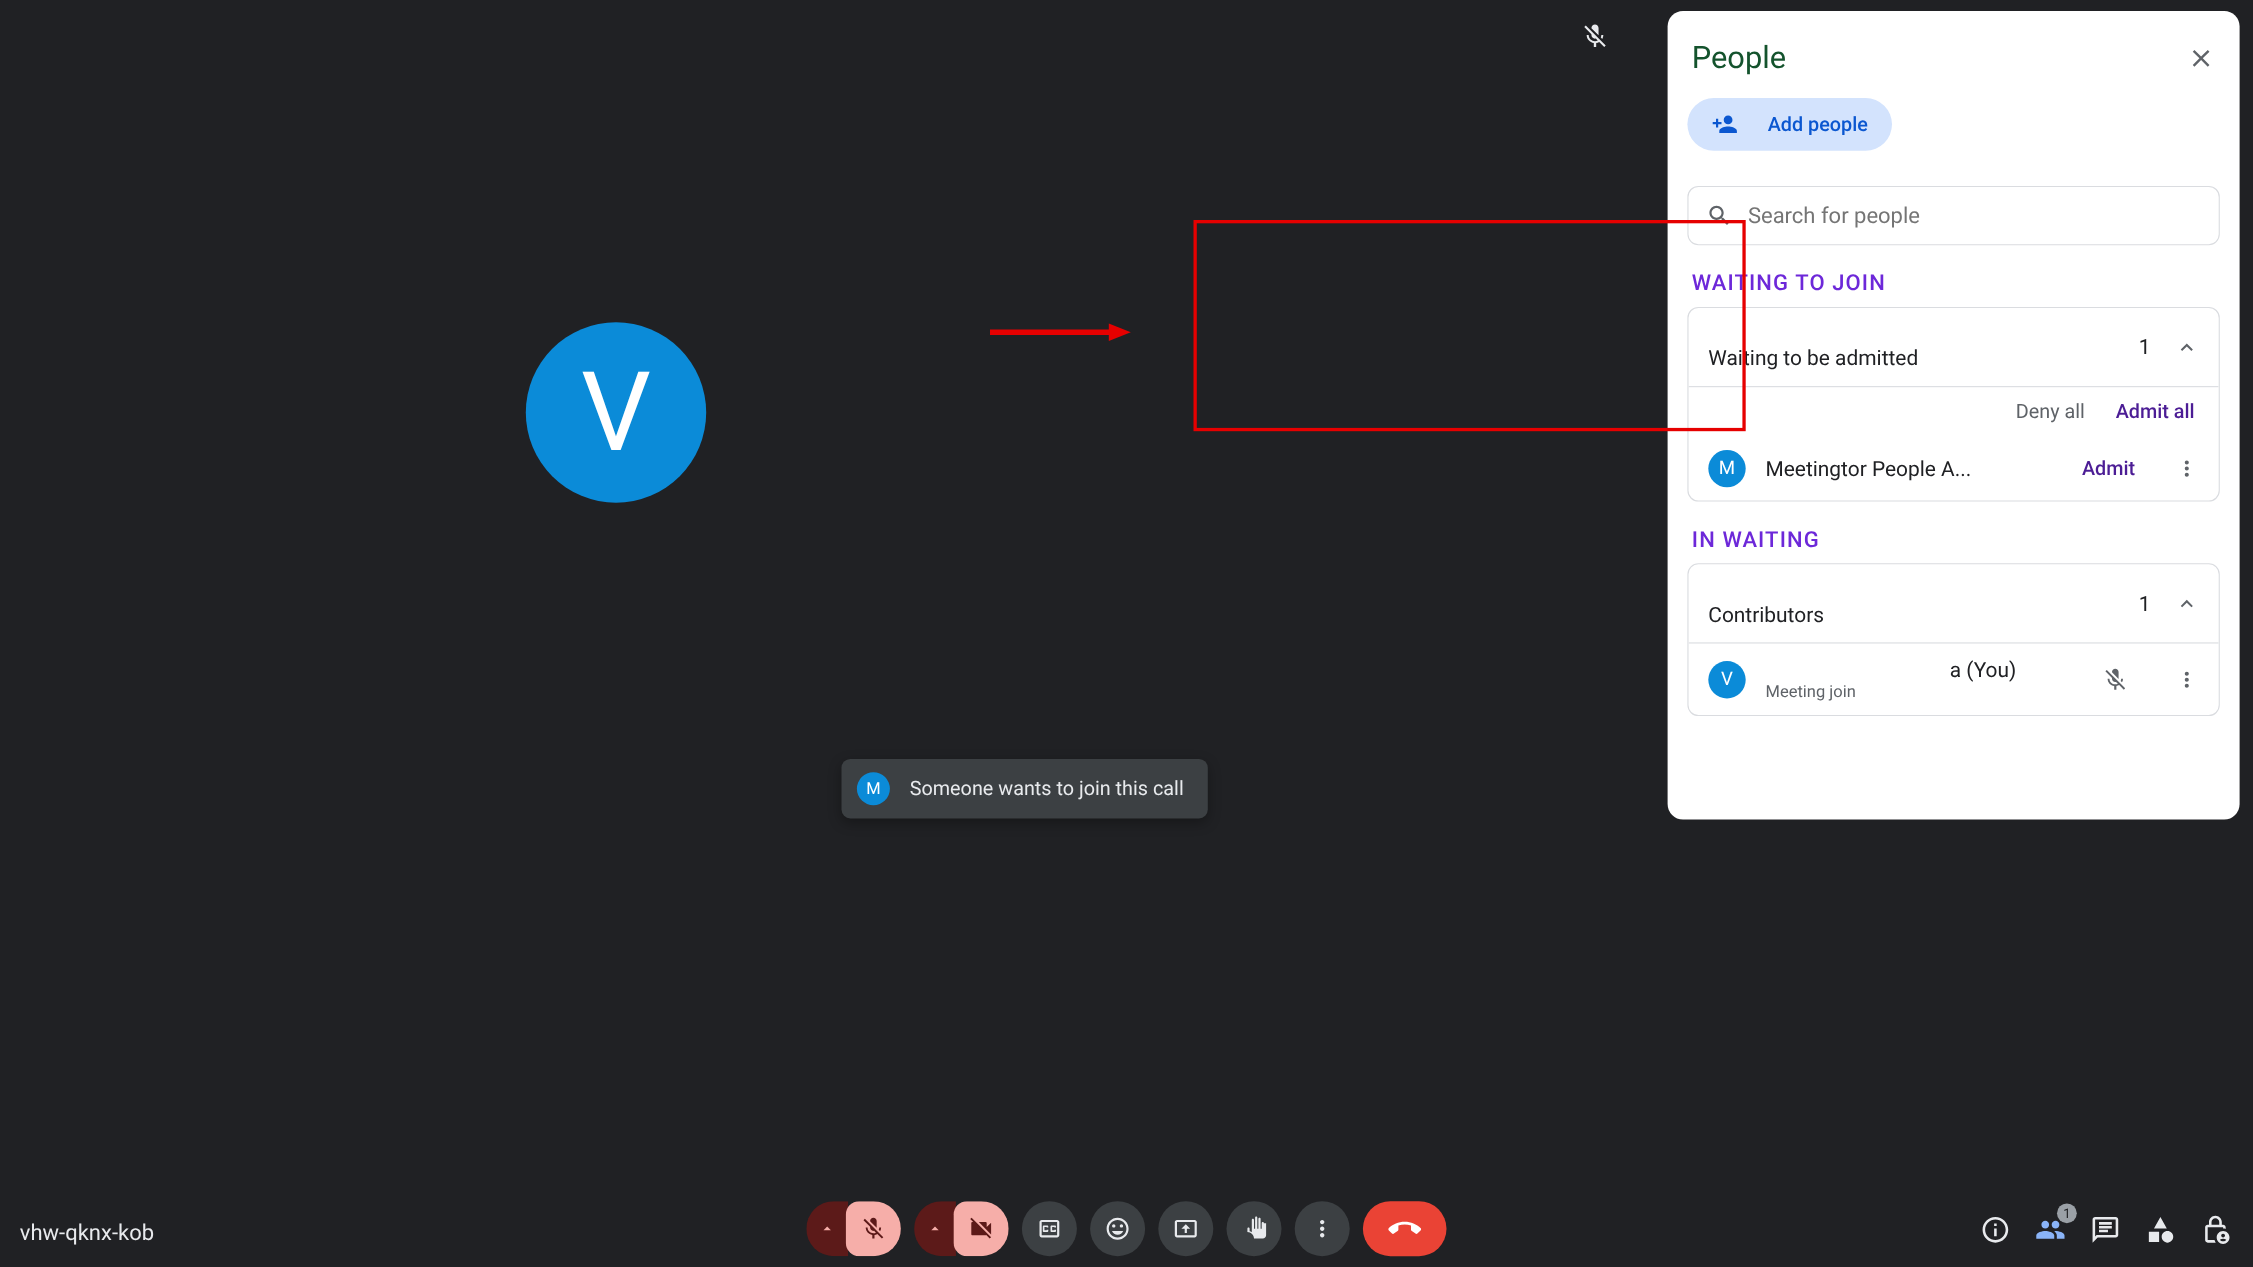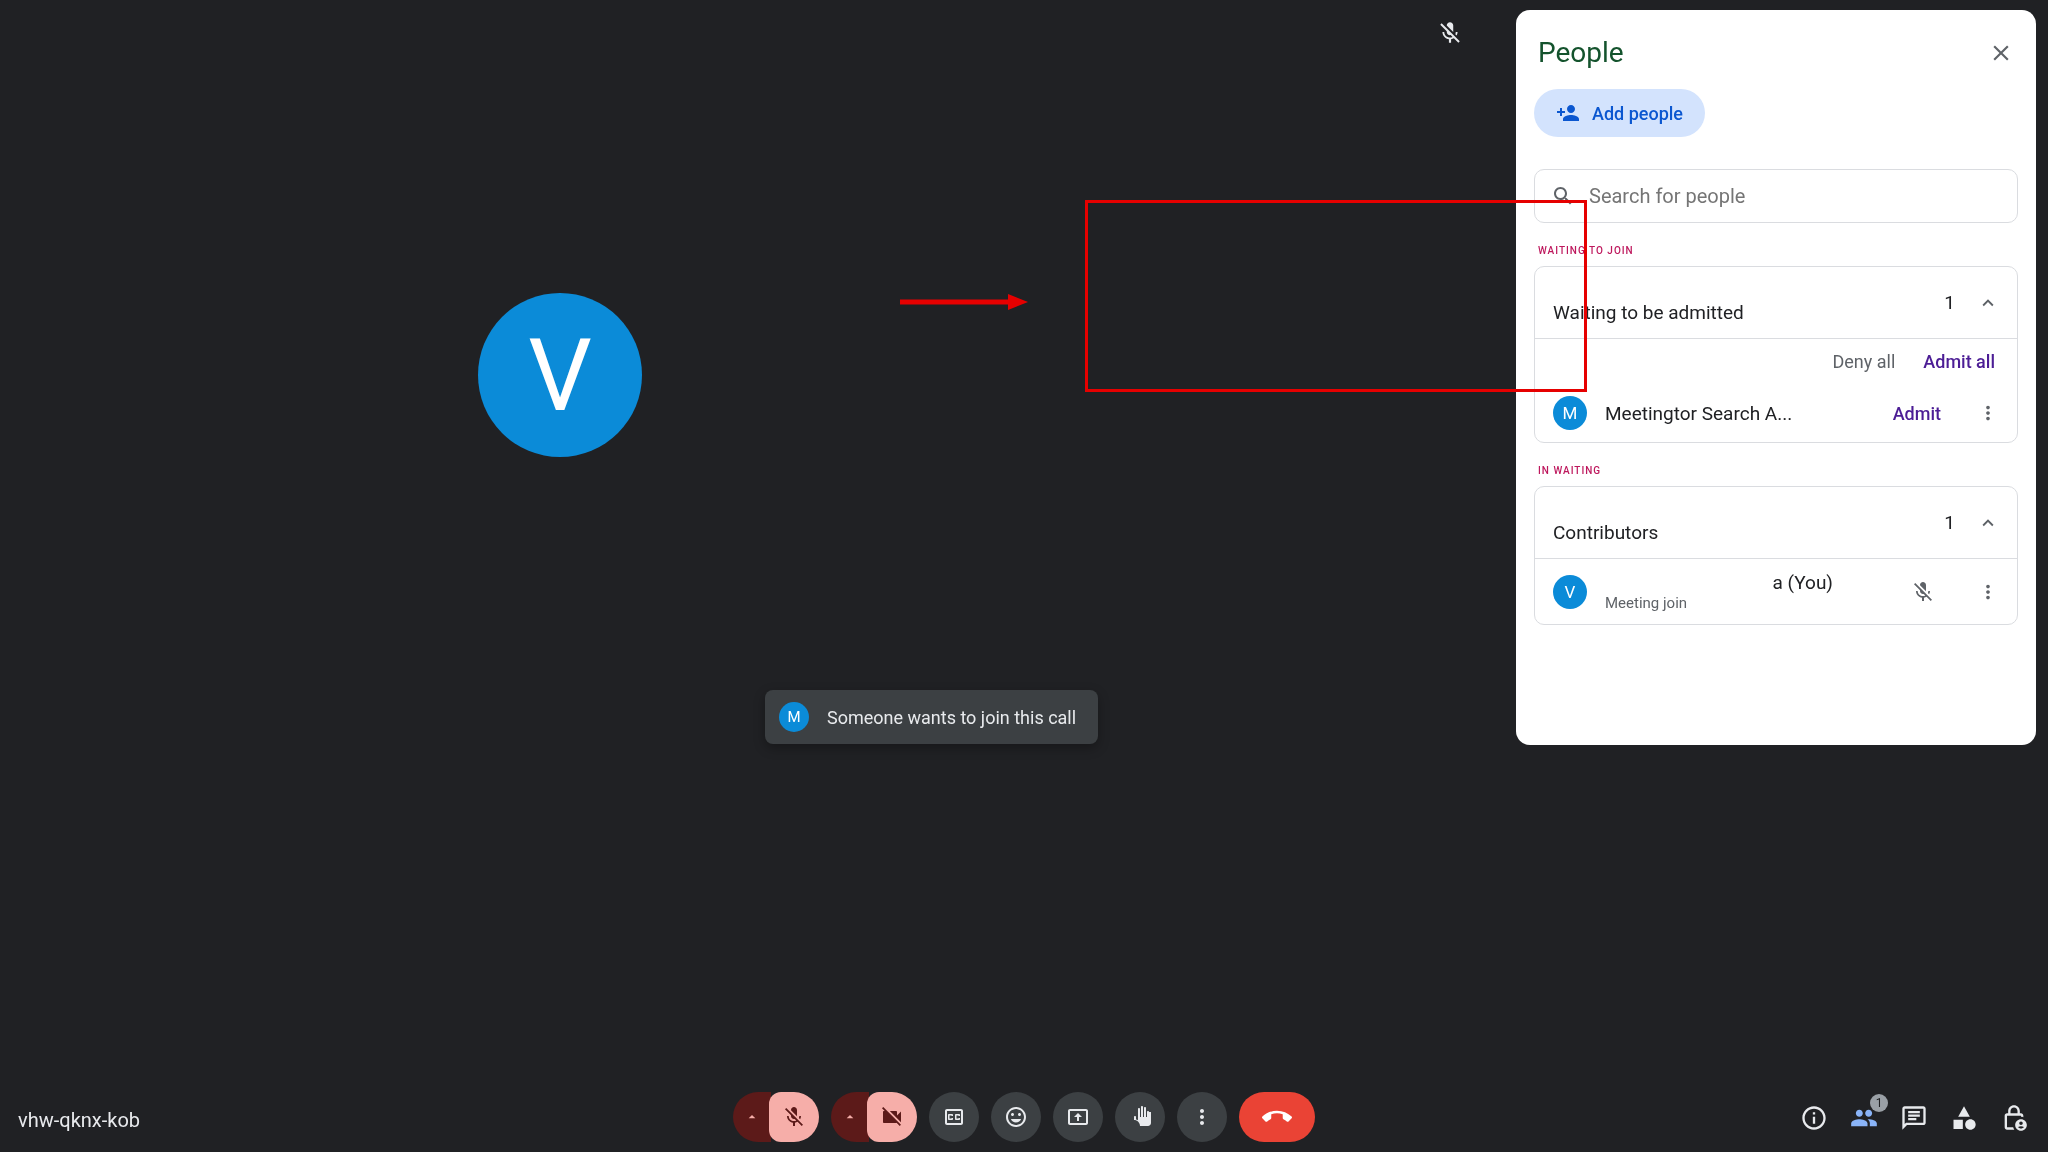--- a/index.html
+++ b/index.html
@@ -30,26 +30,26 @@
 .controls-right { position: absolute; right: 20px; bottom: 20px; display: flex; align-items: center; gap: 22px; }
 .right-icon { color: #e8eaed; cursor: pointer; position: relative; display: flex; }
 .right-icon.active { color: #8ab4f8; }
 .badge { position: absolute; top: -10px; right: -10px; background: #9aa0a6; color: #202124; border-radius: 50%; width: 18px; height: 18px; font-size: 12px; display: flex; align-items: center; justify-content: center; }
 
 
 .panel { position: absolute; right: 12px; top: 10px; width: 520px; height: 735px; background: white; border-radius: 14px; padding: 20px 18px; }
 .panel-header { display: flex; justify-content: space-between; align-items: center; padding: 6px 4px 20px 4px; }
 .panel-title { font-size: 28px; color: #14532d; }
 .close-btn { color: #5f6368; cursor: pointer; }
-.add-people { display: inline-flex; align-items: center; gap: 12px; background: #d3e3fd; color: #0b57d0; padding: 12px 22px; border-radius: 24px; font-size: 18px; cursor: pointer; font-weight: 500; }
+.add-people { display: inline-flex; align-items: center; gap: 27px; background: #d3e3fd; color: #0b57d0; padding: 12px 22px; border-radius: 24px; font-size: 18px; cursor: pointer; font-weight: 500; }
 .add-people .ic { color: #0b57d0; }
 .search-box { margin-top: 32px; border: 1px solid #dadce0; border-radius: 10px; padding: 14px 16px; display: flex; align-items: center; gap: 14px; }
 .search-box input { border: none; outline: none; font-size: 20px; color: #5f6368; width: 100%; }
 .search-box .ic { color: #5f6368; }
-.section-label { color: #be185d; font-size: 10px; letter-spacing: 1px; margin: 22px 0 10px 4px; font-weight: 500; }
+.section-label { color: #6d28d9; font-size: 20px; letter-spacing: 1px; margin: 22px 0 10px 4px; font-weight: 500; }
 .card { border: 1px solid #dadce0; border-radius: 10px; overflow: hidden; }
 .card-row { padding: 14px 18px; display: flex; align-items: center; justify-content: space-between; }
 .row-title { font-size: 19px; color: #202124; margin-top: 20px; }
 .row-right { display: flex; align-items: center; gap: 22px; }
 .count { font-size: 19px; color: #202124; }
 .chev { color: #5f6368; cursor: pointer; }
 .actions-row { display: flex; justify-content: flex-end; gap: 28px; padding: 12px 22px; }
 .link-muted { color: #5f6368; font-size: 18px; cursor: pointer; }
 .link-action { color: #4c1d95; font-size: 18px; cursor: pointer; font-weight: 500; }
 .person-row { display: flex; align-items: center; padding: 12px 18px; gap: 18px; }
@@ -232,21 +232,21 @@
       </div>
     </div>
     <div class="actions-row bordered" style="border-top:1px solid #dadce0;">
       <span class="link-muted">Deny all</span>
       <span class="link-action">Admit all</span>
     </div>
     <div class="person-row">
       <div class="person-av">
         <span>M</span>
       </div>
-      <div class="person-name">Meetingtor Search A...</div>
+      <div class="person-name">Meetingtor People A...</div>
       <span class="link-action">Admit</span>
       <div class="more-v" style="margin-left:18px;">
         <svg width="22" height="22" viewBox="0 0 24 24" fill="currentColor">
             <path d="M12 8c1.1 0 2-.9 2-2s-.9-2-2-2-2 .9-2 2 .9 2 2 2zm0 2c-1.1 0-2 .9-2 2s.9 2 2 2 2-.9 2-2-.9-2-2-2zm0 6c-1.1 0-2 .9-2 2s.9 2 2 2 2-.9 2-2-.9-2-2-2z"></path>
           </svg>
       </div>
     </div>
   </div>
 
   <div class="section-label">IN WAITING</div>

